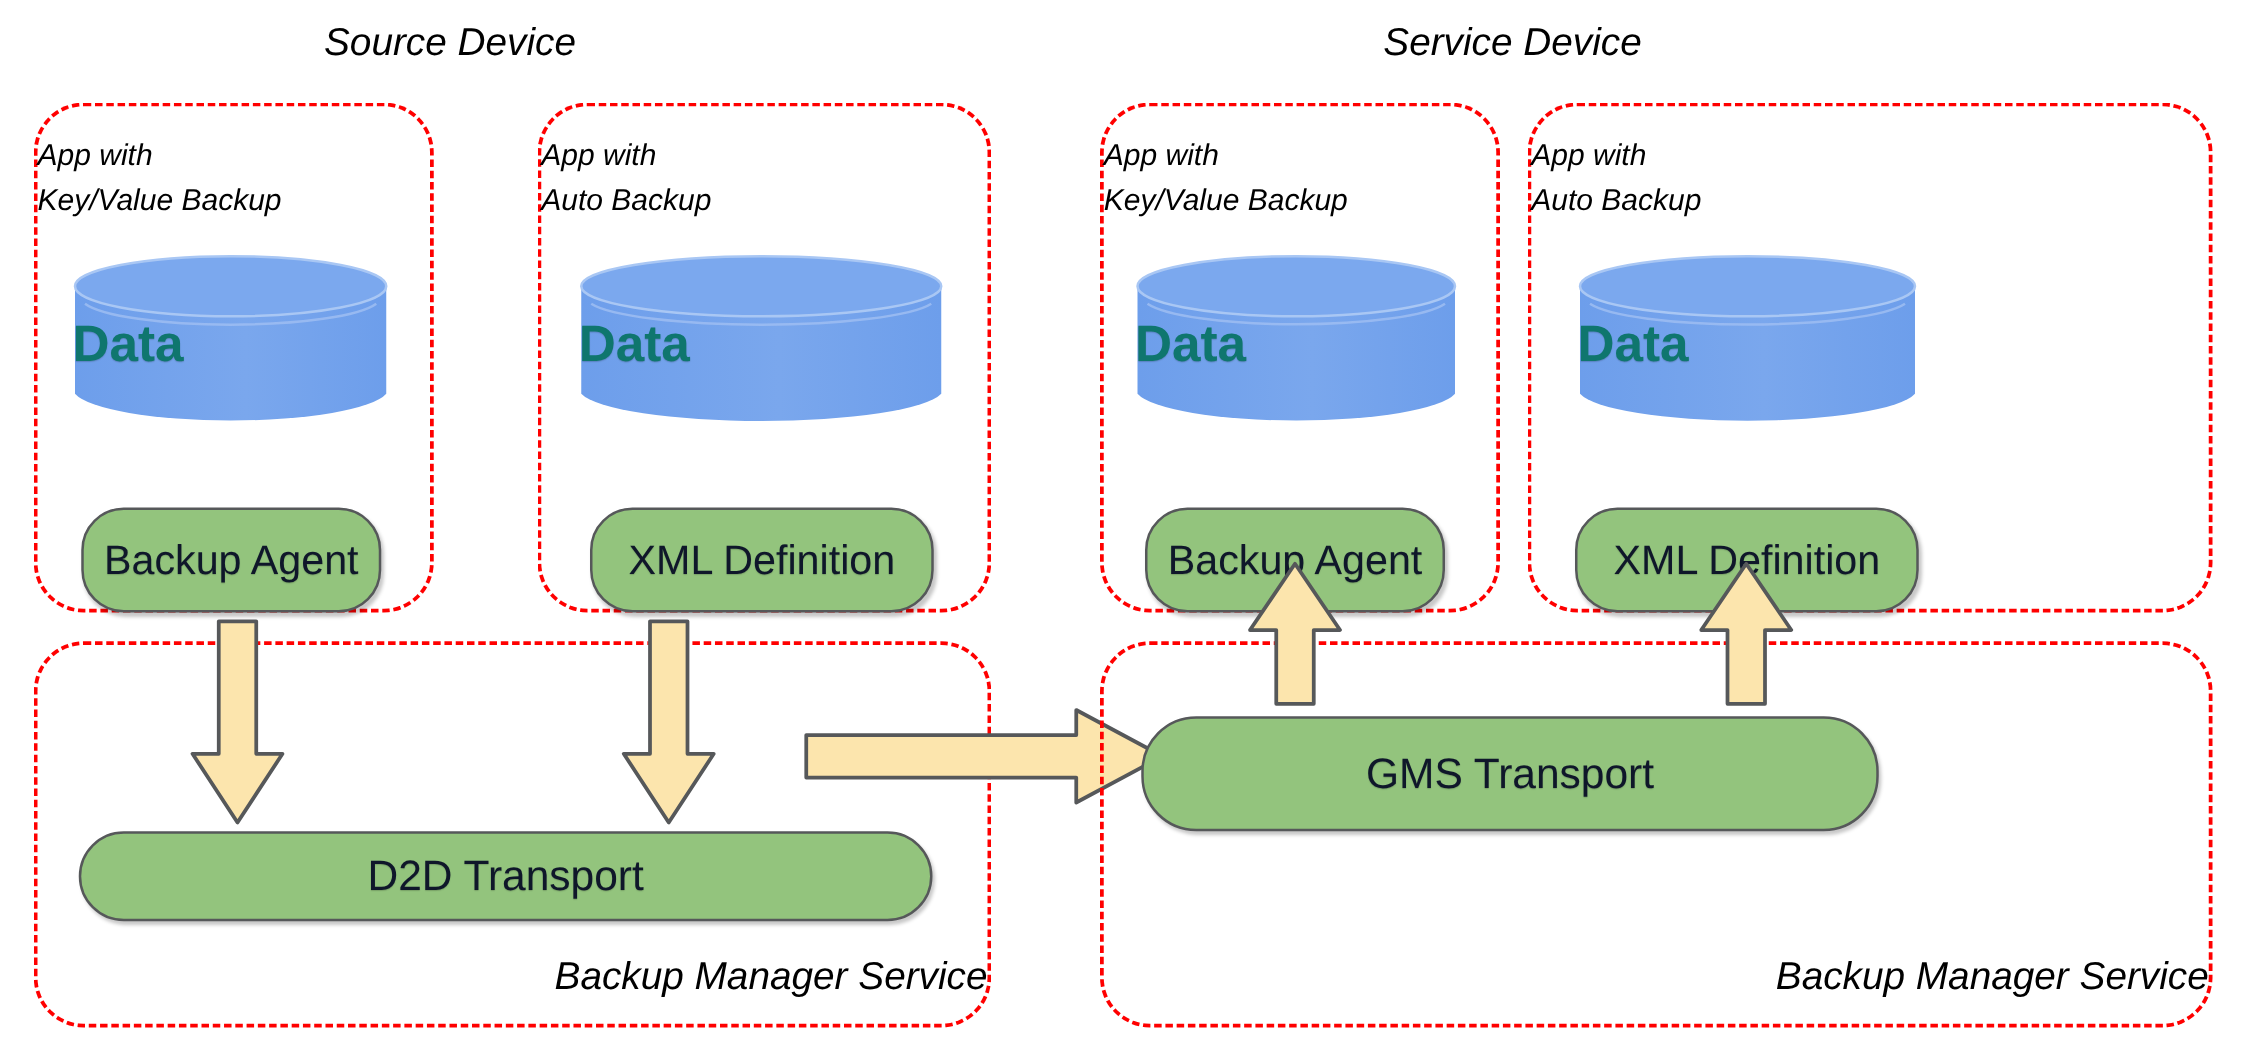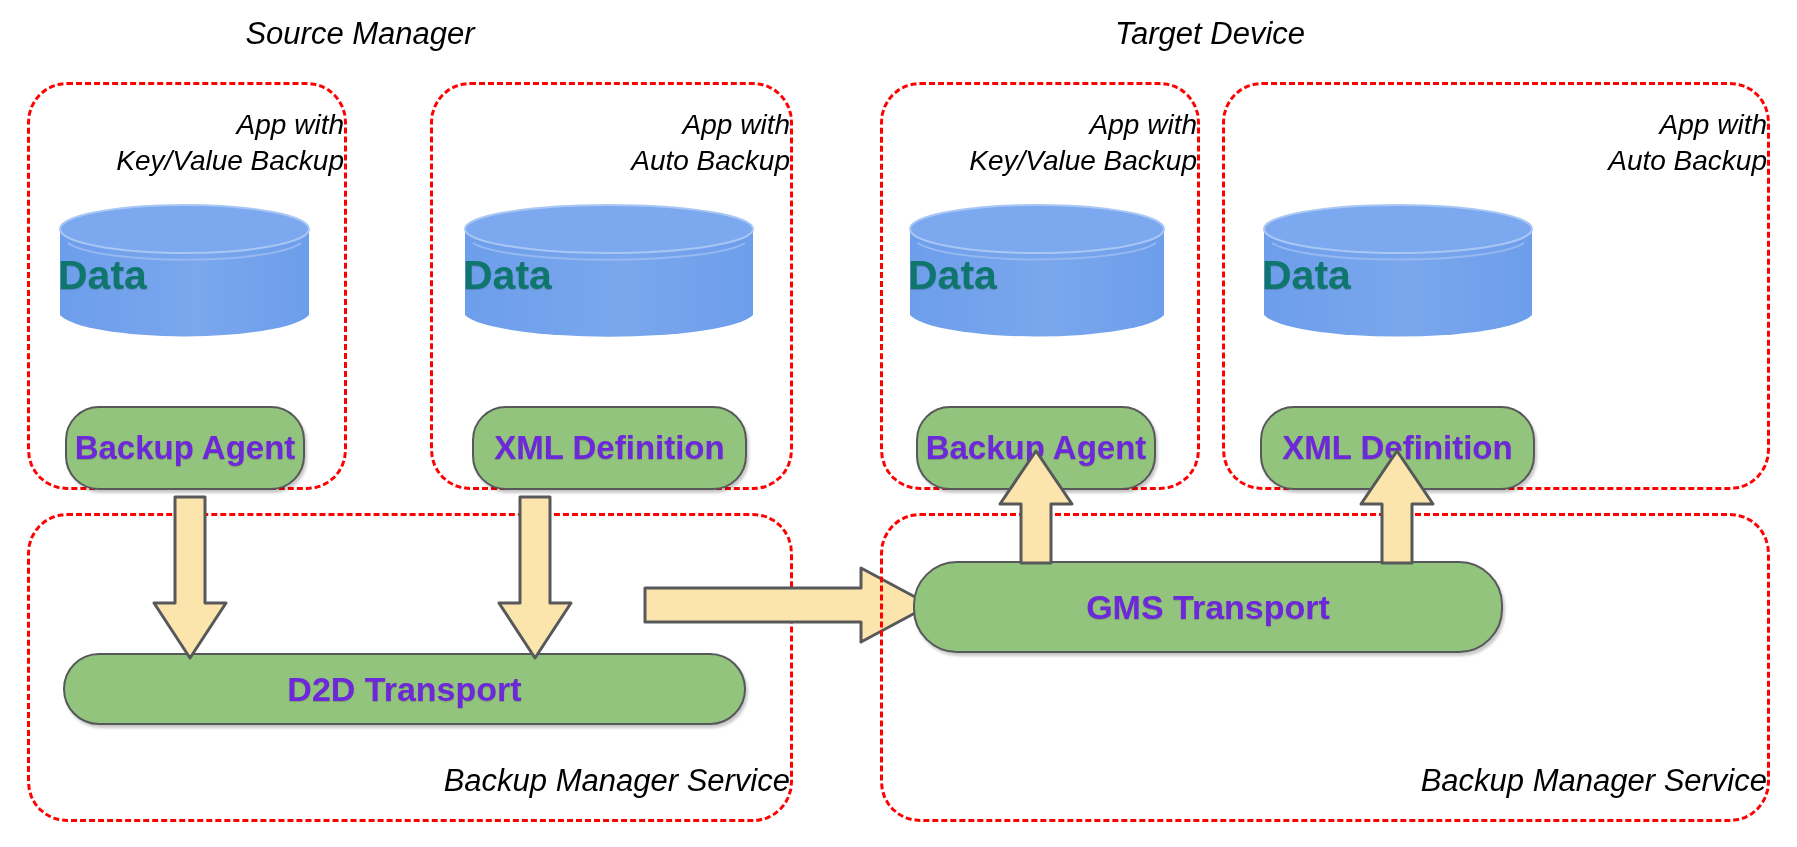--- a/index.html
+++ b/index.html
@@ -38,23 +38,23 @@
     border-radius: 40px;
     box-sizing: border-box;
     background: transparent;
   }
 
   .app-caption {
     position: absolute;
     left: 0;
     right: 0;
     top: 22px;
-    text-align: right;
+    text-align: left;
     font-style: italic;
-    font-size: 28px;
+    font-size: 24px;
     line-height: 36px;
     color: #000000;
     font-family: "Liberation Sans", sans-serif;
   }
 
   .bms-caption {
     position: absolute;
     left: 0;
     right: 0;
     bottom: 20px;
@@ -90,45 +90,45 @@
     position: absolute;
     background: #93c47d;
     border: 2px solid #56585a;
     box-shadow: 2px 3px 3px rgba(0,0,0,0.22);
     display: flex;
     align-items: center;
     justify-content: center;
     box-sizing: border-box;
   }
   .green-node .node-label {
-    color: #6d28d9;
-    font-weight: bold;
+    color: #0f172a;
+    font-weight: normal;
     font-size: 33px;
     font-family: "Liberation Sans", sans-serif;
     white-space: nowrap;
     text-shadow: 0 1px 1px rgba(0,0,0,0.18);
   }
   .pill-small { border-radius: 34px; }
-  .pill-wide  { border-radius: 44px; }
+  .pill-wide  { border-radius: 44px; margin-top: 12px; }
   .transport .node-label { font-size: 34px; }
 
   
   .arrow {
     position: absolute;
   }
   .arrow svg { display: block; overflow: visible; }
 </style>
 </head>
 <body>
 
 <div id="stage">
 
-  <div class="device-title" style="left:180px; top:16px; width:360px;">Source Manager</div>
-
-  <div class="device-title" style="left:1030px; top:16px; width:360px;">Target Device</div>
+  <div class="device-title" style="left:180px; top:16px; width:360px;">Source Device</div>
+
+  <div class="device-title" style="left:1030px; top:16px; width:360px;">Service Device</div>
 
   <div class="dashed-box" style="left:27px; top:82px; width:320px; height:408px;">
     <div class="app-caption">
       <span>App with</span><br>
       <span>Key/Value Backup</span>
     </div>
   </div>
 
   <div class="cylinder" style="left:58px; top:203px; width:253px; height:138px;">
     <svg class="cyl-svg" width="253" height="138" viewBox="0 0 253 138" aria-hidden="true">

